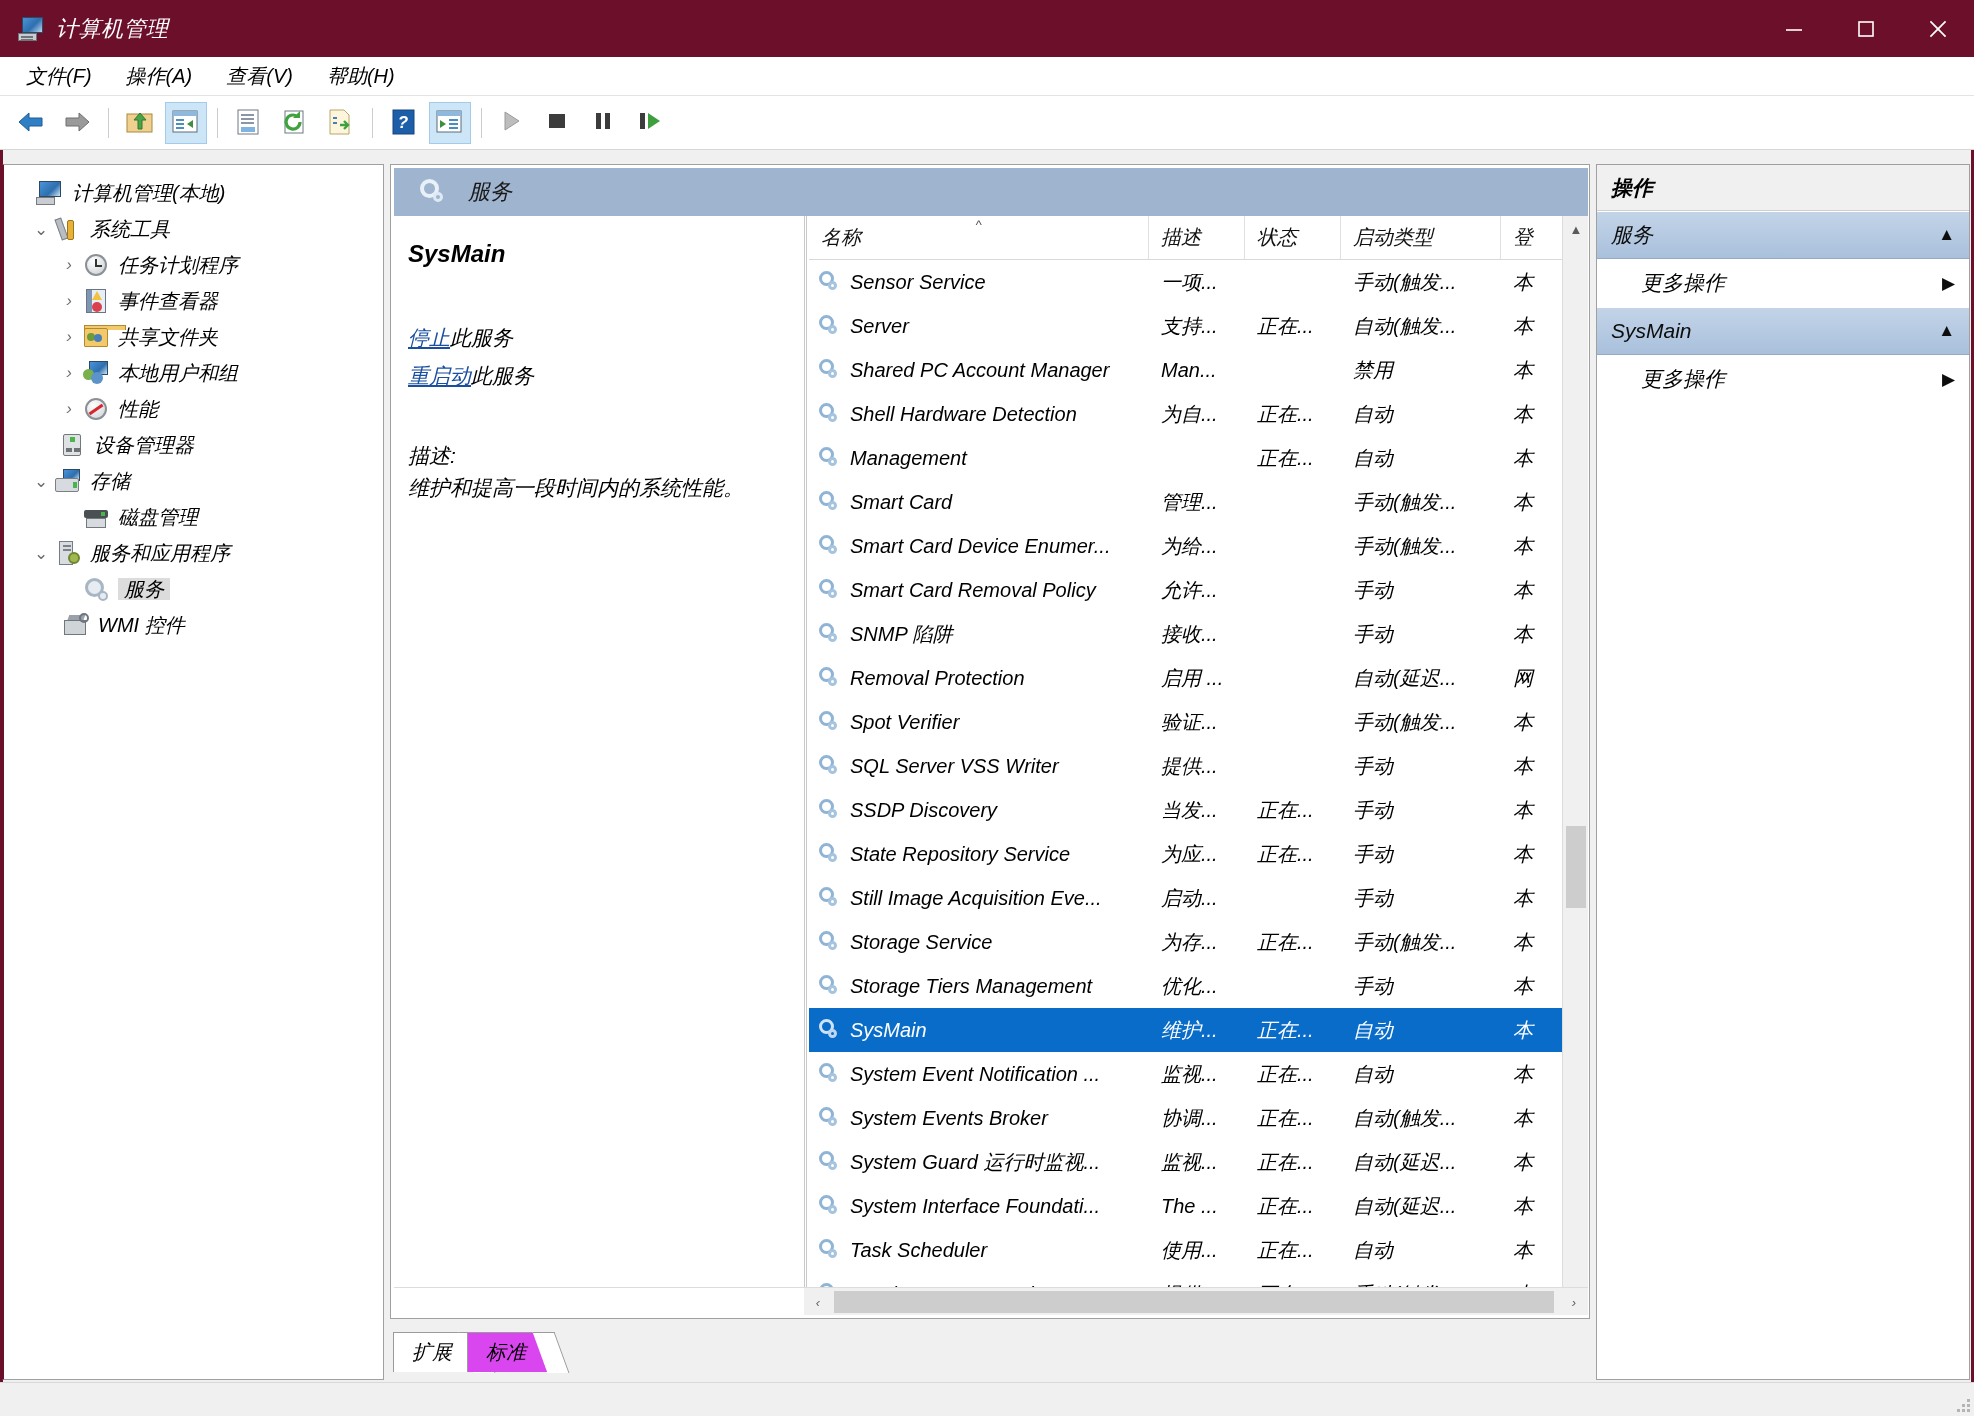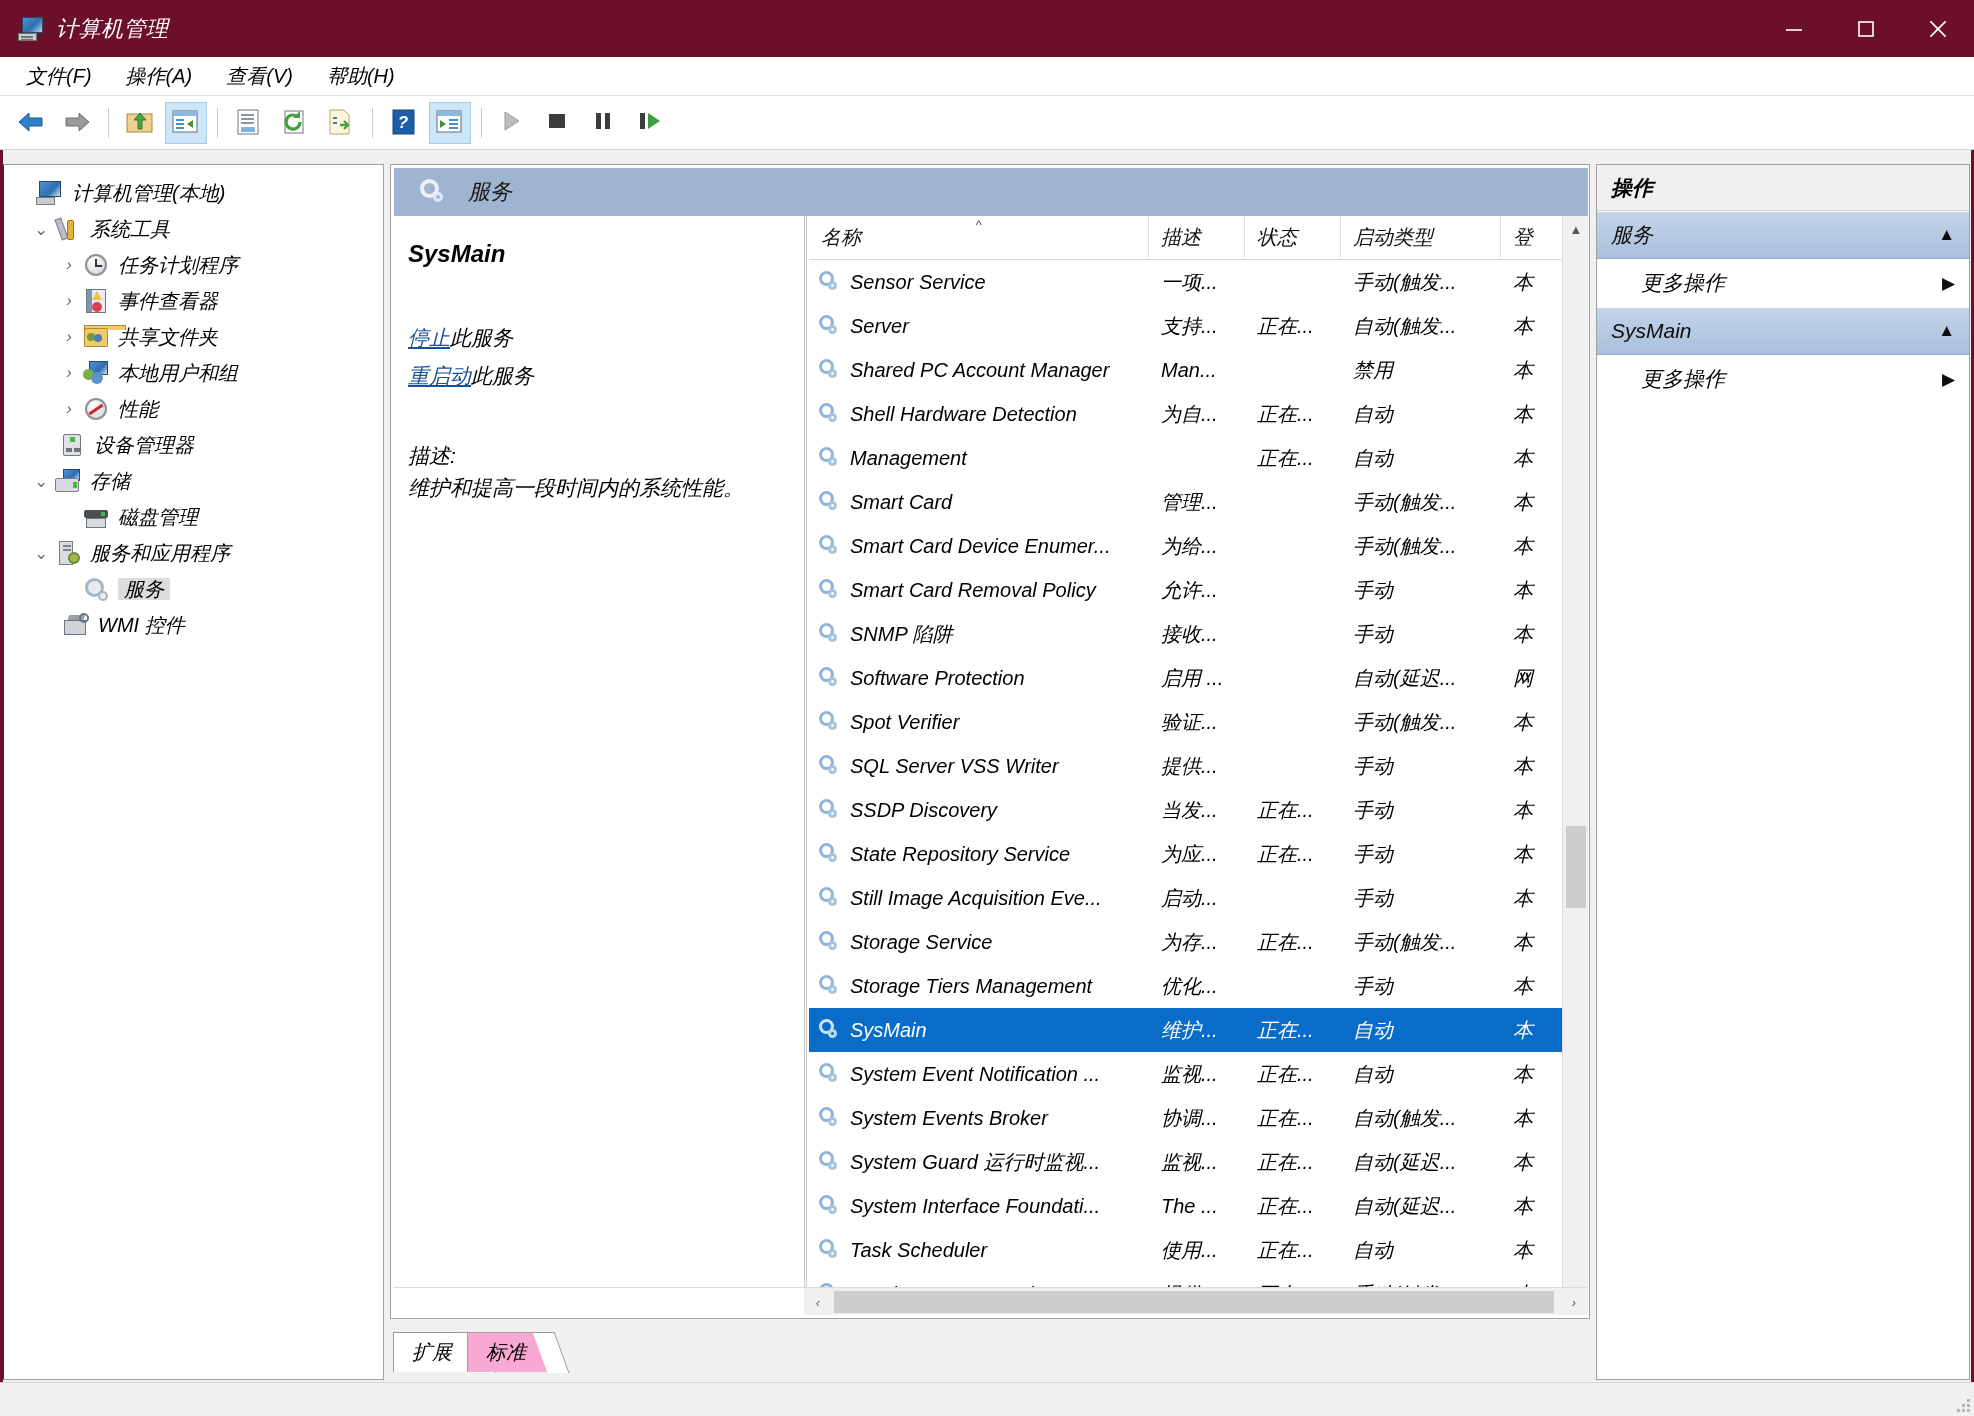--- a/index.html
+++ b/index.html
@@ -246,21 +246,21 @@
   .hs-gap { position:absolute; left:0; top:0; width:410px; height:28px; background:#ffffff; }
 
   
   .tabs {
     position: absolute; left: 3px; top: 1160px; width: 1194px; height: 48px;
     display: flex; align-items: flex-end;
   }
   .tab {
     position: relative; height: 40px; padding: 0 22px 0 18px;
     display: flex; align-items: center; font-size: 20px; color: #000;
-    background: #f9a8d4; border: 1px solid #9b9b9b; border-bottom: none;
+    background: #d946ef; border: 1px solid #9b9b9b; border-bottom: none;
     margin-right: -8px;
   }
   .tab .skew {
     position: absolute; right: -14px; top: -1px; width: 22px; height: 41px;
     background: #ffffff; border-right: 1px solid #9b9b9b; border-top: 1px solid #9b9b9b;
     transform: skewX(20deg);
   }
   .tab.active { z-index: 3; }
   .tab.inactive { z-index: 2; background:#ffffff; }
 
@@ -761,21 +761,21 @@
               <div class="lv-td" style="width:96px"></div>
               <div class="lv-td" style="width:160px">手动</div>
               <div class="lv-td" style="width:60px">本</div>
             </div>
             <div class="lv-row">
               <div class="lv-td name" style="width:340px">
                 <span class="svc-ico">
                     <i class="a"></i>
                     <i class="b"></i>
                   </span>
-                <span>Software Protection</span>
+                <span>Removal Protection</span>
                 </div>
               <div class="lv-td" style="width:96px">启用 ...</div>
               <div class="lv-td" style="width:96px"></div>
               <div class="lv-td" style="width:160px">自动(延迟...</div>
               <div class="lv-td" style="width:60px">网</div>
             </div>
             <div class="lv-row">
               <div class="lv-td name" style="width:340px">
                 <span class="svc-ico">
                     <i class="a"></i>

